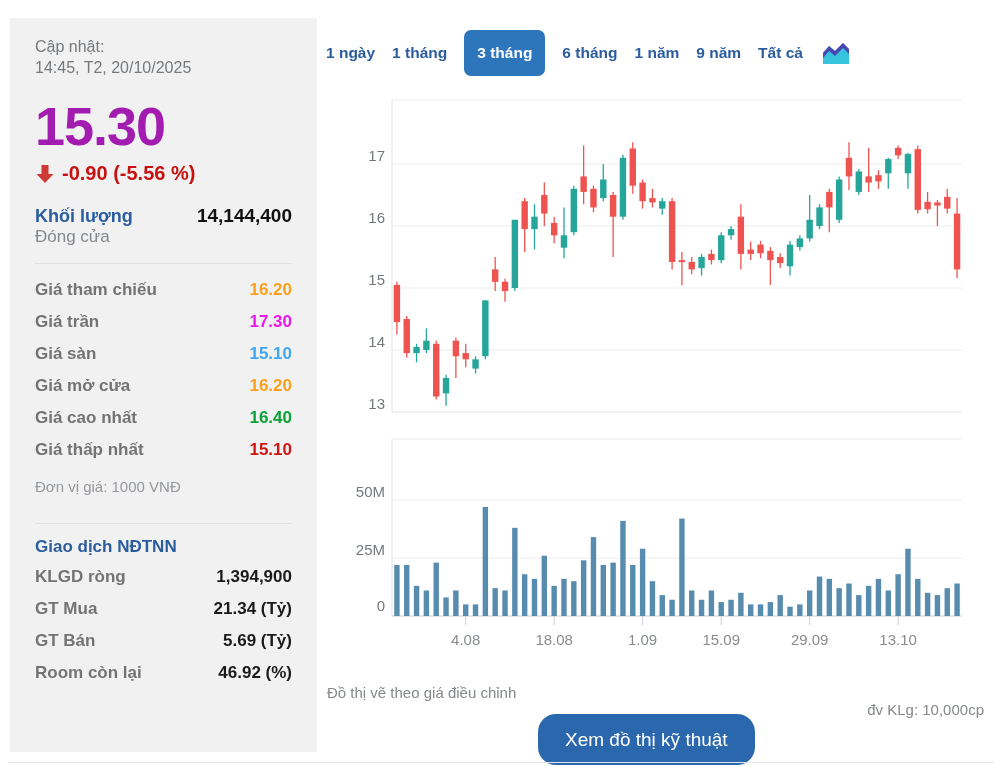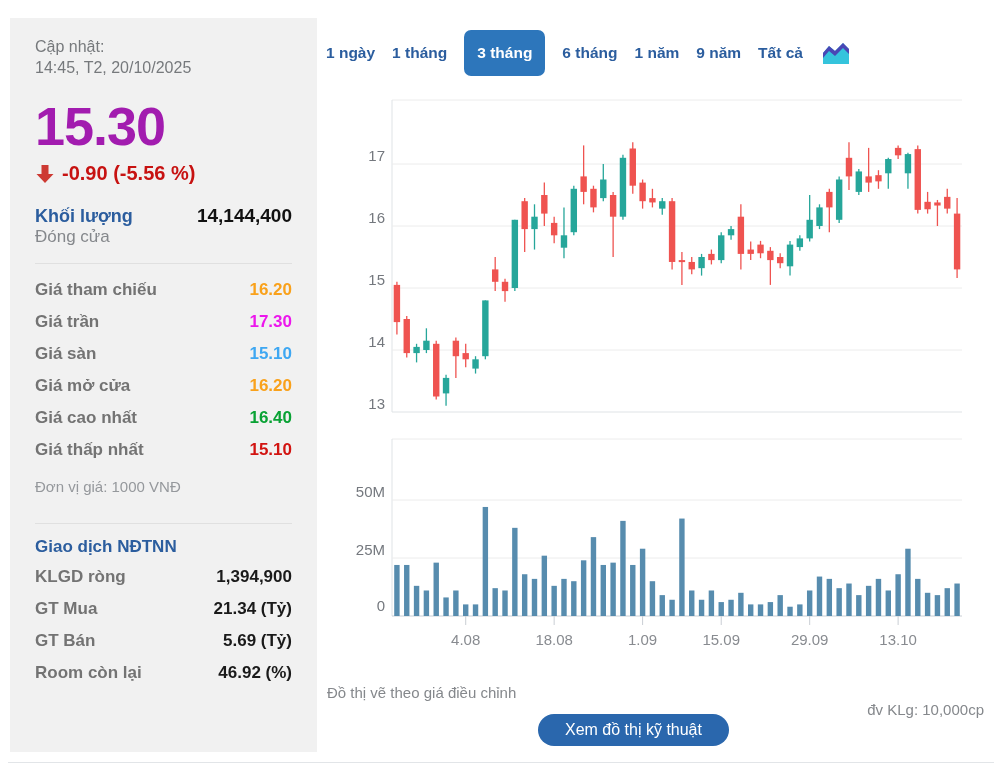--- a/index.html
+++ b/index.html
@@ -34,22 +34,22 @@
 
   
   #chart{position:absolute;left:330px;top:90px;}
   svg text{font-family:"Liberation Sans","DejaVu Sans",sans-serif;}
   .ytick{font-size:15px;fill:#74787e;}
   .dtick{font-size:15px;fill:#888b90;}
 
   
   .note-left{position:absolute;left:319px;top:684px;font-size:15px;color:#85888c;margin-left:8px;}
   .note-right{position:absolute;right:18px;top:701px;font-size:15px;color:#85888c;}
-  .tech-btn{position:absolute;left:538px;top:714px;height:32px;padding:7px 27px;
-            background:#2a67ad;color:#fff;font-size:16px;border:none;border-radius:18px;
+  .tech-btn{position:absolute;left:538px;top:714px;height:51px;padding:7px 27px;
+            background:#2a67ad;color:#fff;font-size:19px;border:none;border-radius:18px;
             font-family:inherit;cursor:pointer;}
   .bottom-divider{position:absolute;left:8px;right:8px;top:762px;height:1px;background:#e2e5e8;}
 </style>
 </head>
 <body>
 
 <div class="sidebar">
   <div class="upd">Cập nhật:</div>
   <div class="upd">14:45, T2, 20/10/2025</div>
 

